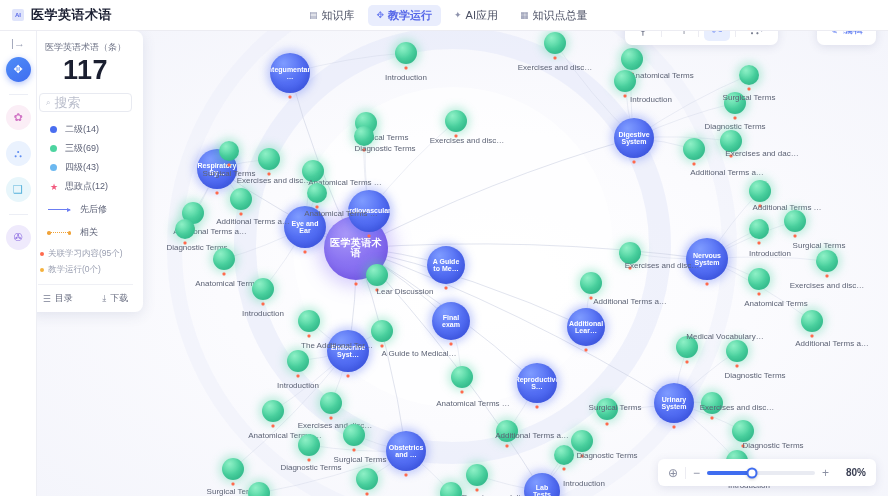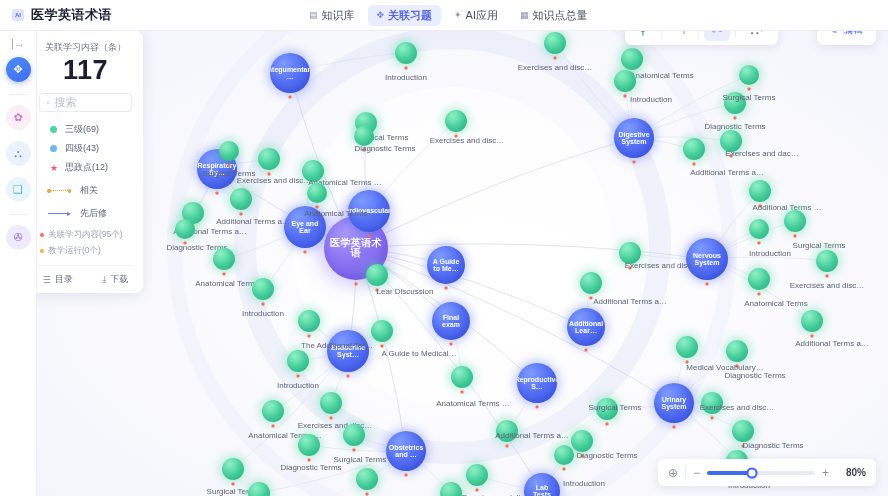--- a/index.html
+++ b/index.html
@@ -118,22 +118,22 @@
     box-shadow: 0 3px 14px rgba(60,70,120,.12); padding: 10px 0 7px 0; z-index: 24;
   }
   .p-title { font-size: 9px; color: #6f7487; text-align: center; }
   .p-count { font-size: 27px; font-weight: bold; color: #1b1f30; text-align: center; margin-top: 1px; letter-spacing: .5px; }
   .p-search {
     margin: 7px 11px 0 11px; height: 19px; border: 1px solid #e8eaf1; border-radius: 4px;
     display: flex; align-items: center; gap: 4px; padding: 0 6px;
   }
   .p-search .sicon { font-size: 8px; color: #b3b8c8; }
   .p-search input {
-    border: none; outline: none; font-size: 11px; color: #333; width: 100%;
-    font-family: Liberation Mono, monospace; background: transparent;
+    border: none; outline: none; font-size: 13px; color: #333; width: 100%;
+    font-family: Liberation Serif, serif; background: transparent;
   }
   .p-search input::placeholder { color: #b9bdcb; }
   .legend { margin-top: 8px; }
   .lg-row { display: flex; align-items: center; gap: 8px; padding: 3px 0 3px 22px; font-size: 9px; color: #5c6176; }
   .lg-dot { width: 7px; height: 7px; border-radius: 50%; flex: none; }
   .lg-star { color: #f2597e; font-size: 9px; width: 7px; text-align: center; flex: none; }
   .lg-line { width: 22px; height: 0; border-top: 1.5px solid #6b7df2; position: relative; flex: none; }
   .lg-line:after { content:""; position:absolute; right:-1px; top:-2.5px; border-left:4px solid #6b7df2; border-top:2.5px solid transparent; border-bottom:2.5px solid transparent; }
   .lg-dash { width: 22px; height: 0; border-top: 1.5px dotted #f0a33a; position: relative; flex: none; }
   .lg-dash:before, .lg-dash:after { content:""; position:absolute; top:-2px; width:3.5px; height:3.5px; background:#f0a33a; border-radius:50%; }
@@ -191,21 +191,21 @@
   <div class="header">
     <div class="hdr-logo">AI</div>
     <div class="hdr-title">医学英语术语</div>
     <div class="hdr-tabs" id="tabs">
         <div class="tab">
           <span class="tico">▤</span>
           <span>知识库</span>
         </div>
         <div class="tab active">
           <span class="tico">✥</span>
-          <span>关联习题</span>
+          <span>教学运行</span>
         </div>
         <div class="tab">
           <span class="tico">✦</span>
           <span>AI应用</span>
         </div>
         <div class="tab">
           <span class="tico">▦</span>
           <span>知识点总量</span>
         </div>
       </div>
@@ -446,21 +446,21 @@
         <div class="mark-dot" style="left: 345px; top: 315px;"></div>
         <div class="node-label" style="left: 382px; top: 318px;">A Guide to Medical…</div>
         <div class="node lvl3" style="left: 543px; top: 241px; width: 22px; height: 22px;"></div>
         <div class="mark-dot" style="left: 554px; top: 267px;"></div>
         <div class="node-label" style="left: 593px; top: 266px;">Additional Terms a…</div>
         <div class="node lvl3" style="left: 582px; top: 211px; width: 22px; height: 22px;"></div>
         <div class="mark-dot" style="left: 593px; top: 237px;"></div>
         <div class="node-label" style="left: 625px; top: 230px;">Exercises and disc…</div>
         <div class="node lvl3" style="left: 639px; top: 305px; width: 22px; height: 22px;"></div>
         <div class="mark-dot" style="left: 650px; top: 331px;"></div>
-        <div class="node-label" style="left: 688px; top: 332px;">Medical Vocabulary…</div>
+        <div class="node-label" style="left: 688px; top: 301px;">Medical Vocabulary…</div>
         <div class="node lvl3" style="left: 559px; top: 367px; width: 22px; height: 22px;"></div>
         <div class="mark-dot" style="left: 570px; top: 393px;"></div>
         <div class="node-label" style="left: 578px; top: 372px;">Surgical Terms</div>
         <div class="node lvl3" style="left: 414px; top: 335px; width: 22px; height: 22px;"></div>
         <div class="mark-dot" style="left: 425px; top: 361px;"></div>
         <div class="node-label" style="left: 436px; top: 368px;">Anatomical Terms …</div>
         <div class="node lvl3" style="left: 459px; top: 389px; width: 22px; height: 22px;"></div>
         <div class="mark-dot" style="left: 470px; top: 415px;"></div>
         <div class="node-label" style="left: 495px; top: 400px;">Additional Terms a…</div>
         <div class="node lvl3" style="left: 534px; top: 399px; width: 22px; height: 22px;"></div>
@@ -505,48 +505,52 @@
         <div class="node-label" style="left: 462px; top: 462px;">Exercises and disc…</div>
       </div>
   </div>
 
   <div class="preview-btn">
     <span>✦</span>
     <span>预览AI学习空间</span>
   </div>
 
   <div class="panel">
-    <div class="p-title">关联学习内容（条）</div>
+    <div class="p-title">医学英语术语（条）</div>
     <div class="p-count">117</div>
     <div class="p-search">
       <span class="sicon">⌕</span>
       <input placeholder="搜索" style="">
     </div>
     <div class="legend" id="legend">
         <div class="lg-row">
+          <span class="lg-dot" style="background: rgb(74, 110, 240);"></span>
+          <span>二级(14)</span>
+        </div>
+        <div class="lg-row">
           <span class="lg-dot" style="background: rgb(77, 212, 160);"></span>
           <span>三级(69)</span>
         </div>
         <div class="lg-row">
           <span class="lg-dot" style="background: rgb(108, 184, 240);"></span>
           <span>四级(43)</span>
         </div>
         <div class="lg-row">
           <span class="lg-star" style="color: rgb(242, 89, 126);">★</span>
           <span>思政点(12)</span>
         </div>
       </div>
     <div id="relations">
         <div class="lg-row arrow-row">
+          <span class="lg-line"></span>
+          <span>先后修</span>
+        </div>
+        <div class="lg-row arrow-row">
           <span class="lg-dash"></span>
           <span>相关</span>
-        </div>
-        <div class="lg-row arrow-row">
-          <span class="lg-line"></span>
-          <span>先后修</span>
         </div>
       </div>
     <div id="links" style="margin-top:4px;">
         <div class="rel-row">
           <span class="rel-dot" style="background: rgb(255, 106, 77);"></span>
           <span>关联学习内容(95个)</span>
         </div>
         <div class="rel-row">
           <span class="rel-dot" style="background: rgb(245, 177, 61);"></span>
           <span>教学运行(0个)</span>

